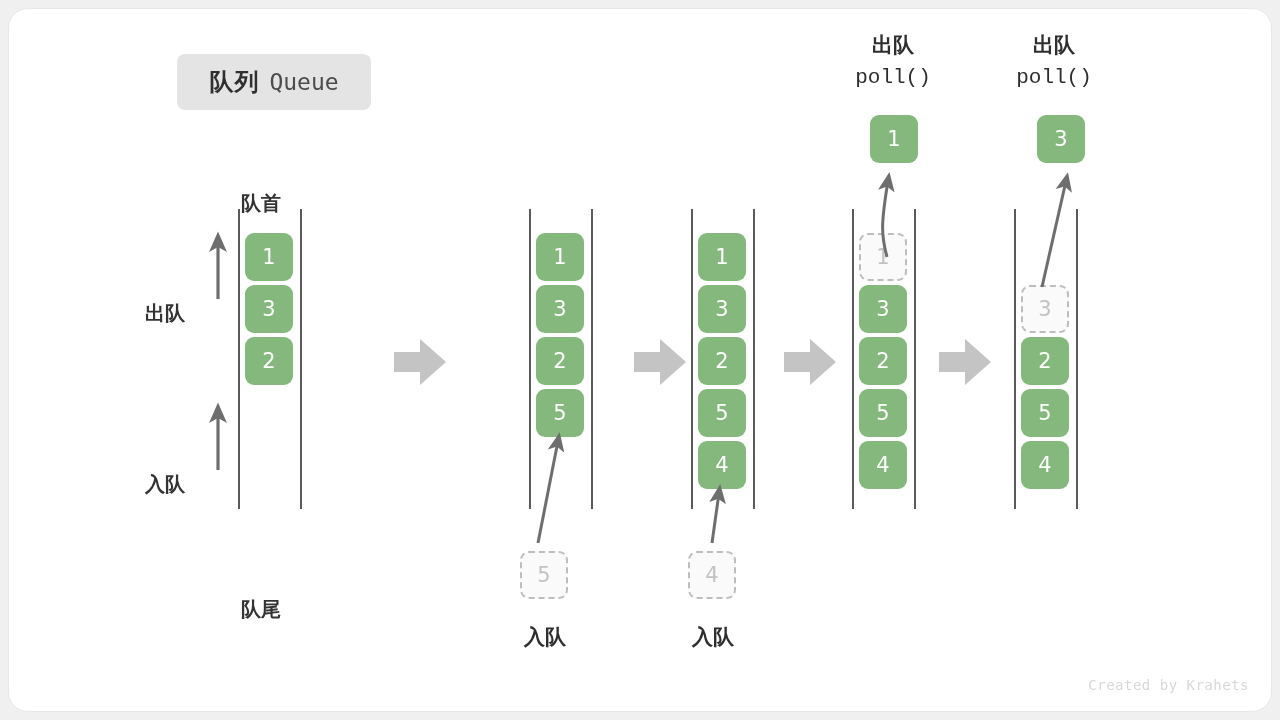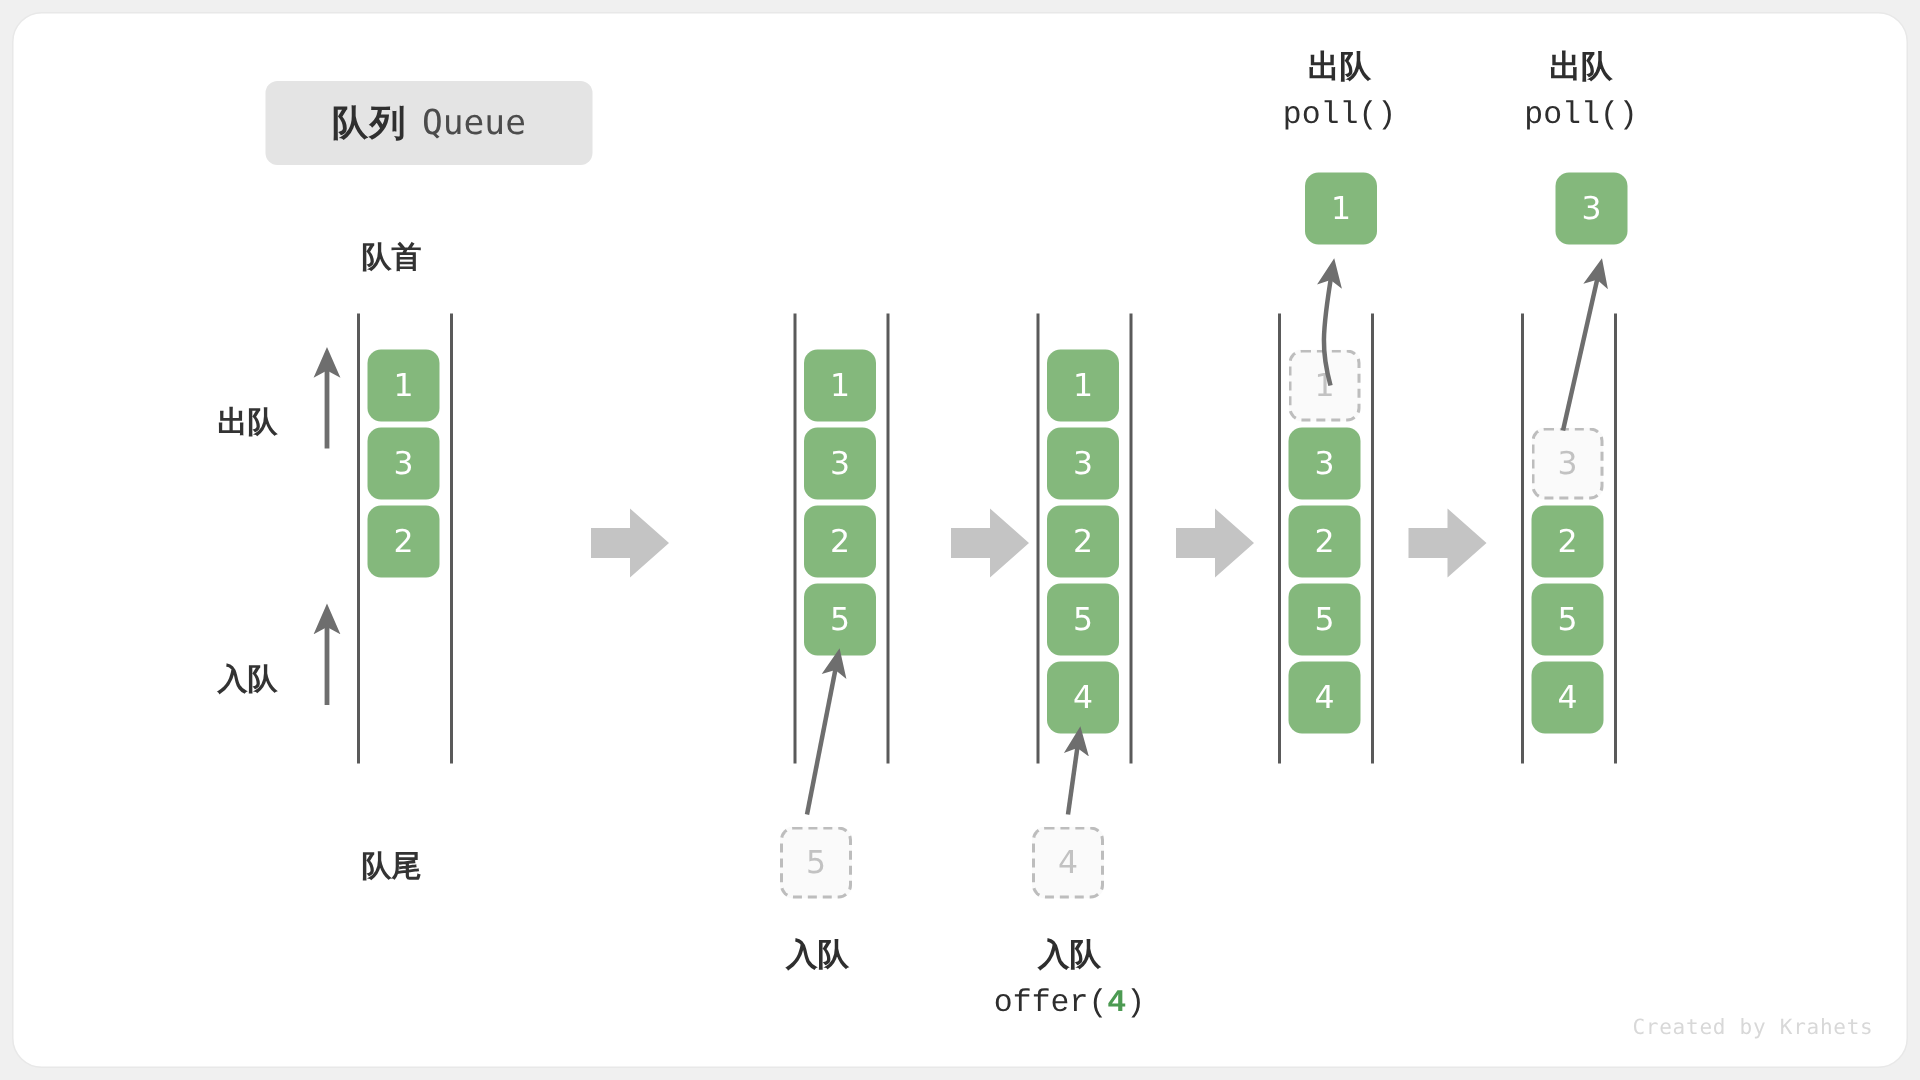--- a/index.html
+++ b/index.html
@@ -30,21 +30,21 @@
     border: 1px solid #e8e8e8;
     box-sizing: border-box;
     overflow: hidden;
   }
 
   
   #title-badge {
     position: absolute;
     left: 168px;
     top: 45px;
-    width: 218px;
+    width: 194px;
     height: 56px;
     background: #e4e4e4;
     border-radius: 8px;
     display: flex;
     align-items: center;
     justify-content: center;
     gap: 10px;
   }
   #title-badge .cn {
     font-size: 24px;
@@ -52,21 +52,21 @@
     color: #2f2f2f;
     letter-spacing: 1px;
   }
   #title-badge .en {
     font-family: "DejaVu Sans Mono", monospace;
     font-size: 23px;
     color: #4c4c4c;
   }
 
   
-  .abs { position: absolute; }
+  .abs { position: absolute; margin-top: 32px; }
 
   .label-cn-bold {
     font-size: 20px;
     font-weight: bold;
     color: #333333;
     white-space: nowrap;
   }
   .op-label {
     position: absolute;
     text-align: center;
@@ -177,21 +177,20 @@
     <div class="rail" style="left:744px; top:200px; height:300px;"></div>
     <div class="cell" style="left:689px; top:224px;">1</div>
     <div class="cell" style="left:689px; top:276px;">3</div>
     <div class="cell" style="left:689px; top:328px;">2</div>
     <div class="cell" style="left:689px; top:380px;">5</div>
     <div class="cell" style="left:689px; top:432px;">4</div>
 
     <div class="cell ghost" style="left:679px; top:542px;">4</div>
     <div class="op-label" style="left:604px; top:612px; width:200px;">
       <span class="cn">入队</span>
-      <span class="code"><span>offer(</span><span class="arg">4</span><span>)</span></span>
     </div>
 
     <div class="rail" style="left:843px; top:200px; height:300px;"></div>
     <div class="rail" style="left:905px; top:200px; height:300px;"></div>
     <div class="cell ghost" style="left:850px; top:224px;">1</div>
     <div class="cell" style="left:850px; top:276px;">3</div>
     <div class="cell" style="left:850px; top:328px;">2</div>
     <div class="cell" style="left:850px; top:380px;">5</div>
     <div class="cell" style="left:850px; top:432px;">4</div>
 

